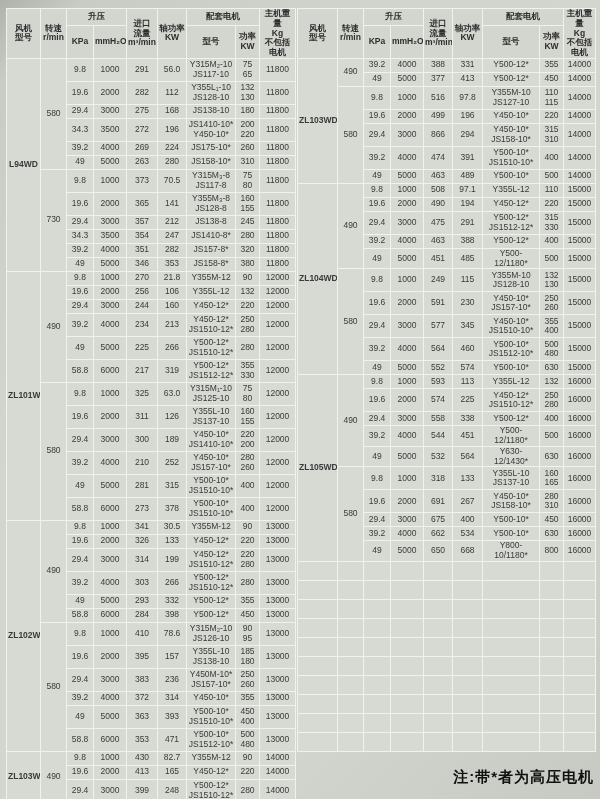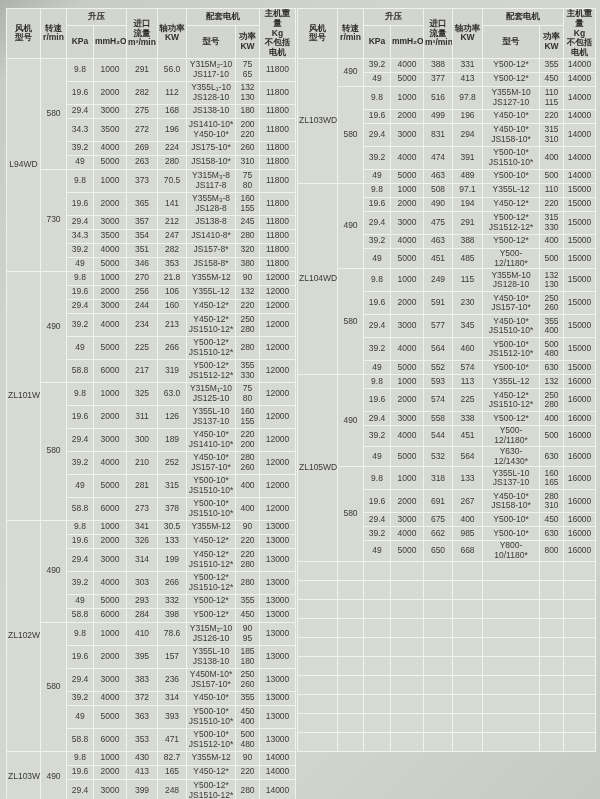--- a/index.html
+++ b/index.html
@@ -13,21 +13,21 @@
   table.spec.right{left:297px;width:298px;}
   table.spec th,table.spec td{
     border:1px solid #f0f2ec;background:#d7d9d3;
     text-align:center;vertical-align:middle;
     padding:0 1px;overflow:hidden;
     font-size:8.5px;line-height:1.15;color:#3a3a3a;
     white-space:pre-line;
   }
   table.spec th{background:#d3d5cf;font-weight:bold;font-size:8.5px;color:#2e2e2e;}
   th.small{font-size:7px;line-height:1.1;}
-  td.model{font-size:8px;font-weight:normal;}
+  td.model{font-size:8px;font-weight:bold;}
   td.speed{font-size:9px;}
   td.motor{font-size:7px;line-height:1.2;}
   td.power{font-size:7.5px;line-height:1.2;}
   td.weight{font-size:9px;letter-spacing:0;}
   tr.r1{height:14px;}
   tr.r2{height:23px;}
   tr.empty{height:19px;}
   .note{
     position:absolute;right:6px;bottom:12px;
     font-size:15px;font-weight:bold;color:#111;letter-spacing:1px;
@@ -553,21 +553,21 @@
           <td>2000</td>
           <td>499</td>
           <td>196</td>
           <td class="motor">Y450-10*</td>
           <td class="power">220</td>
           <td class="weight">14000</td>
         </tr>
         <tr class="r2">
           <td>29.4</td>
           <td>3000</td>
-          <td>831</td>
+          <td>866</td>
           <td>294</td>
           <td class="motor">Y450-10*
 JS158-10*</td>
           <td class="power">315
 310</td>
           <td class="weight">14000</td>
         </tr>
         <tr class="r2">
           <td>39.2</td>
           <td>4000</td>
@@ -768,21 +768,21 @@
           <td>675</td>
           <td>400</td>
           <td class="motor">Y500-10*</td>
           <td class="power">450</td>
           <td class="weight">16000</td>
         </tr>
         <tr class="r1">
           <td>39.2</td>
           <td>4000</td>
           <td>662</td>
-          <td>985</td>
+          <td>534</td>
           <td class="motor">Y500-10*</td>
           <td class="power">630</td>
           <td class="weight">16000</td>
         </tr>
         <tr class="r1">
           <td>49</td>
           <td>5000</td>
           <td>650</td>
           <td>668</td>
           <td class="motor">Y800-10/1180*</td>
@@ -894,13 +894,14 @@
           <td></td>
           <td></td>
           <td></td>
           <td></td>
           <td></td>
           <td></td>
           <td></td>
         </tr>
       </tbody>
     </table>
+  <div class="note">注:带*者为高压电机</div>
 </div>
 
 </body></html>

